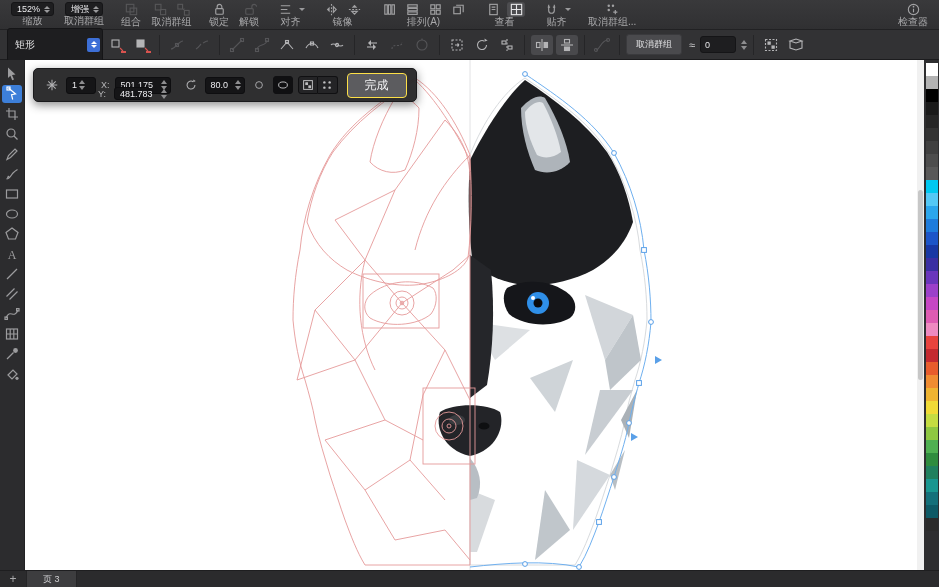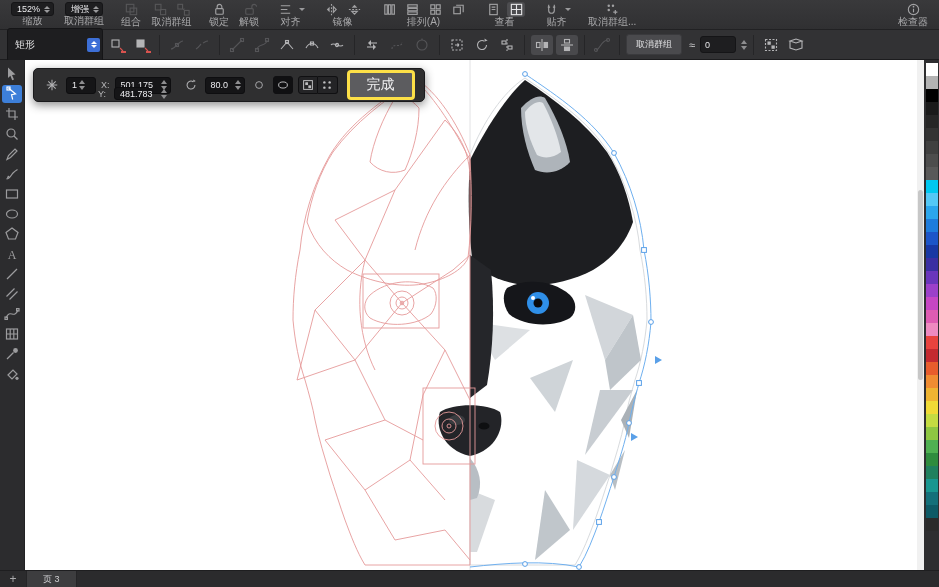--- a/index.html
+++ b/index.html
@@ -76,22 +76,22 @@
               color:#ededf0; font-size:9px; display:flex; align-items:center; padding:0 3px 0 5px; }
   .fp-ico { width:18px; height:17px; display:flex; align-items:center; justify-content:center; }
   .fp-ico svg { stroke:#b0b0b2; fill:none; stroke-width:1.2; }
   .fp-tog { width:20px; height:18px; border:1px solid #101012; background:#242426; border-radius:3px;
             display:flex; align-items:center; justify-content:center; }
   .fp-tog.on { background:#101012; }
   .fp-tog svg { stroke:#c0c0c2; fill:none; stroke-width:1.1; }
   .seg { display:flex; }
   .seg .fp-tog:first-child { border-radius:3px 0 0 3px; }
   .seg .fp-tog:last-child { border-radius:0 3px 3px 0; border-left:none; }
-  .done-btn { background:#5c5c5f; border:3px solid #fde047; border-radius:4px; color:#f0f0f2;
-              font-size:14px; padding:3px 17px; margin-left:4px; }
+  .done-btn { background:#5c5c5f; border:1px solid #fde047; border-radius:4px; color:#f0f0f2;
+              font-size:12px; padding:3px 17px; margin-left:4px; }
 
   
   .statusbar { height:17px; background:#2b2b2d; border-top:1px solid #1e1e20; display:flex; align-items:stretch; }
   .sb-plus { width:26px; display:flex; align-items:center; justify-content:center; color:#ababad; font-size:12px; }
   .page-tab { background:#3d3d3f; border-left:1px solid #252527; border-right:1px solid #252527;
               display:flex; align-items:center; padding:0 16px; color:#cfcfd1; font-size:9px; }
 
   
   .base { fill:#ffffff; stroke:#d8dbde; stroke-width:1; }
   .wire { fill:none; stroke:#e59a9a; stroke-width:0.9; }

